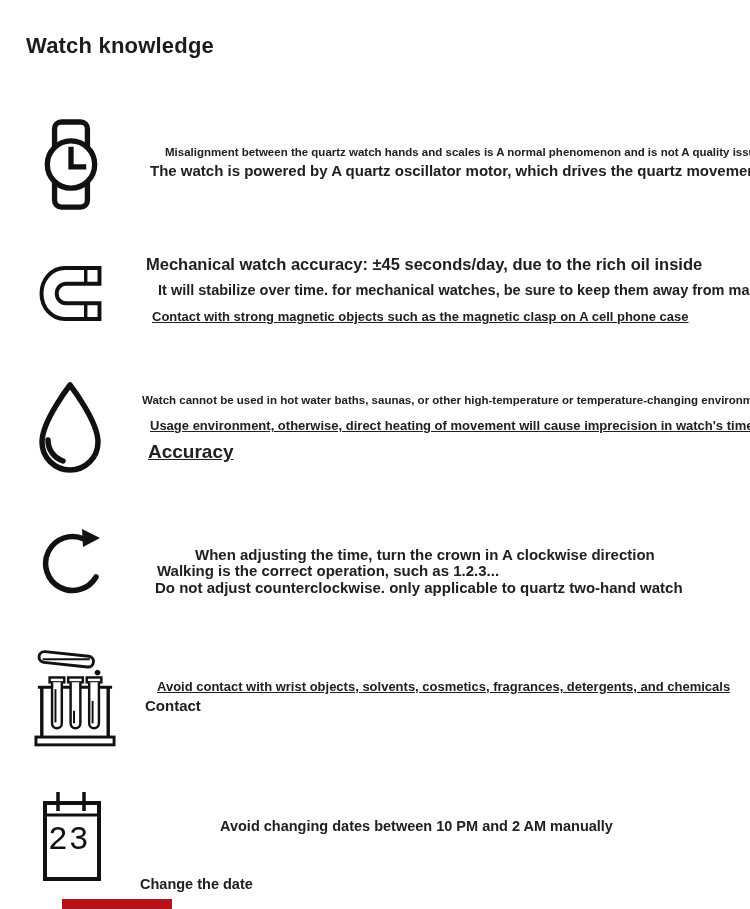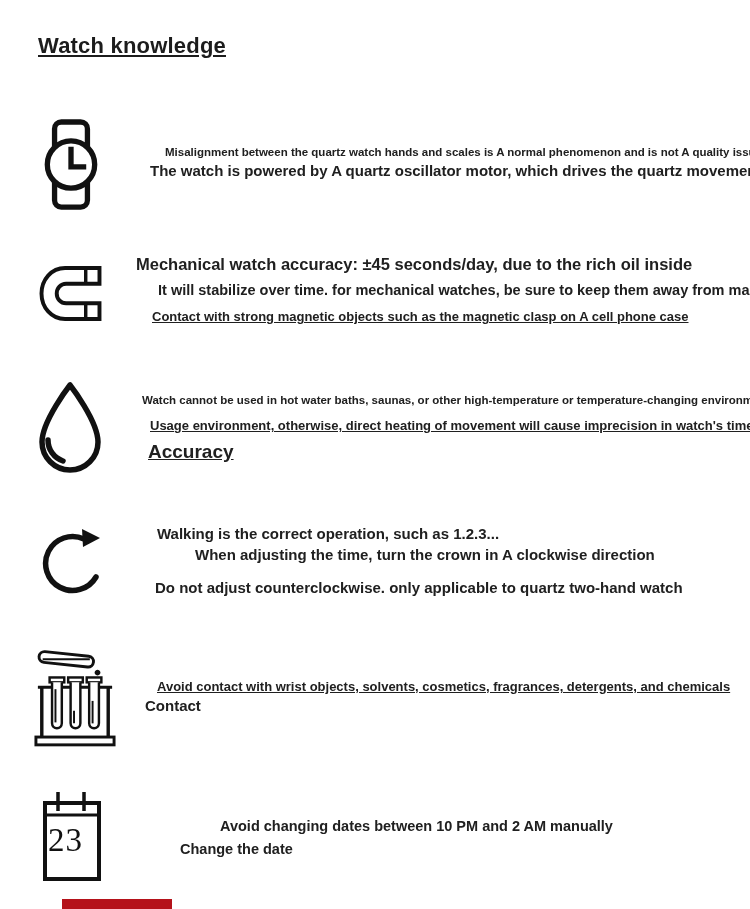--- a/index.html
+++ b/index.html
@@ -19,50 +19,50 @@
   .t-m{font-size:14.5px;}
   .t-md{font-size:15px;}
   .t-l{font-size:16.5px;}
   .t-xl{font-size:19px;}
   .t-xxl{font-size:15px;}
   .icon-box{position:absolute;}
   .icon-box svg{display:block;width:100%;height:100%;}
   .cal-day{
     position:absolute;left:48px;top:822px;width:48px;
     font-size:33px;font-weight:400;color:#111;
-    font-family:Liberation Serif, serif;
+    font-family:Liberation Mono, monospace;
     letter-spacing:1px;
   }
   .red-bar{position:absolute;left:62px;top:899px;width:110px;height:10px;}
 </style>
 </head>
 <body style="background: rgb(255, 255, 255);">
 
-<div class="abs page-title" style="left:38px;top:33px;text-decoration:underline;">Watch knowledge</div>
+<div class="abs page-title" style="left:26px;top:33px;">Watch knowledge</div>
 
 <div>
   <span class="icon-box" style="left:42px;top:118px;width:58px;height:93px;">
     <svg viewBox="0 0 60 95" fill="none">
       <rect x="13" y="3.5" width="34" height="88" rx="7" stroke="#111" stroke-width="5.5"></rect>
       <circle cx="30" cy="47.5" r="24.5" fill="#fff" stroke="#111" stroke-width="5.5"></circle>
       <path d="M30 32 V50 H43" stroke="#111" stroke-width="5.5" stroke-linecap="square"></path>
     </svg>
   </span>
   <div class="abs ln t-xs" style="left:165px;top:146px;">Misalignment between the quartz watch hands and scales is A normal phenomenon and is not A quality issue</div>
   <div class="abs ln t-md" style="left:150px;top:162px;">The watch is powered by A quartz oscillator motor, which drives the quartz movement</div>
 </div>
 
 <div>
   <span class="icon-box" style="left:38px;top:265px;width:64px;height:57px;">
     <svg viewBox="0 0 64 58" fill="none">
       <path fill-rule="evenodd" clip-rule="evenodd" fill="#fff" stroke="#111" stroke-width="4" d="M62 3 H27 C13 3 3 15 3 29 C3 43 13 55 27 55 H62 V39 H28 C22.5 39 18.5 34.5 18.5 29 C18.5 23.5 22.5 19 28 19 H62 Z"></path>
       <path d="M48 3 V19 M48 39 V55" stroke="#111" stroke-width="3.5"></path>
     </svg>
   </span>
-  <div class="abs ln t-l" style="left:136px;top:255px;">Mechanical watch accuracy: ±45 seconds/day, due to the rich oil inside</div>
+  <div class="abs ln t-l" style="left:146px;top:255px;">Mechanical watch accuracy: ±45 seconds/day, due to the rich oil inside</div>
   <div class="abs ln t-m" style="left:158px;top:282px;">It will stabilize over time. for mechanical watches, be sure to keep them away from magnets</div>
   <div class="abs ln t-s" style="left:152px;top:309px;">Contact with strong magnetic objects such as the magnetic clasp on A cell phone case</div>
 </div>
 
 <div>
   <span class="icon-box" style="left:35px;top:381px;width:70px;height:92px;">
     <svg viewBox="0 0 70 92" fill="none">
       <path d="M35 4 C35 4 7 40 7 61 A28 28 0 0 0 63 61 C63 40 35 4 35 4 Z" stroke="#111" stroke-width="5.5" stroke-linejoin="round"></path>
       <path d="M13 59 A22 22 0 0 0 28 80" stroke="#111" stroke-width="5.5" stroke-linecap="round"></path>
     </svg>
@@ -73,21 +73,21 @@
 </div>
 
 <div>
   <span class="icon-box" style="left:40px;top:526px;width:66px;height:68px;">
     <svg viewBox="0 0 66 68" fill="none">
       <path d="M56 51 A27 27 0 1 1 44 13" stroke="#111" stroke-width="5.5" stroke-linecap="round"></path>
       <path d="M42 3 L60 12 L43 21 Z" fill="#111"></path>
     </svg>
   </span>
   <div class="abs ln t-md" style="left:195px;top:530px;margin-top:16px;">When adjusting the time, turn the crown in A clockwise direction</div>
-  <div class="abs ln t-md" style="left:157px;top:525px;">Walking is the correct operation, such as 1.2.3...</div>
+  <div class="abs ln t-md" style="left:157px;top:562px;">Walking is the correct operation, such as 1.2.3...</div>
   <div class="abs ln t-md" style="left:155px;top:579px;">Do not adjust counterclockwise. only applicable to quartz two-hand watch</div>
 </div>
 
 <div>
   <span class="icon-box" style="left:33px;top:646px;width:84px;height:102px;">
     <svg viewBox="0 0 86 104" fill="none">
 
       <g transform="rotate(6 35 14)">
         <rect x="6" y="8" width="56" height="11" rx="5.5" stroke="#111" stroke-width="3" fill="#fff"></rect>
         <path d="M10 16 L58 11" stroke="#111" stroke-width="2"></path>
@@ -118,16 +118,16 @@
 <div>
   <span class="icon-box" style="left:42px;top:788px;width:60px;height:95px;">
     <svg viewBox="0 0 60 95" fill="none">
       <rect x="3" y="15" width="54" height="76" stroke="#111" stroke-width="4" fill="#fff"></rect>
       <path d="M3 27 H57" stroke="#111" stroke-width="3"></path>
       <path d="M16 4 V23 M42 4 V23" stroke="#111" stroke-width="3.5"></path>
     </svg>
   </span>
   <div class="cal-day">23</div>
   <div class="abs ln t-m" style="left:220px;top:818px;">Avoid changing dates between 10 PM and 2 AM manually</div>
-  <div class="abs ln t-m" style="left:140px;top:841px;margin-left:40px;">Change the date</div>
+  <div class="abs ln t-m" style="left:140px;top:876px;">Change the date</div>
 </div>
 
 <div class="red-bar" style="background: rgb(181, 18, 26);"></div>
 
 </body></html>

